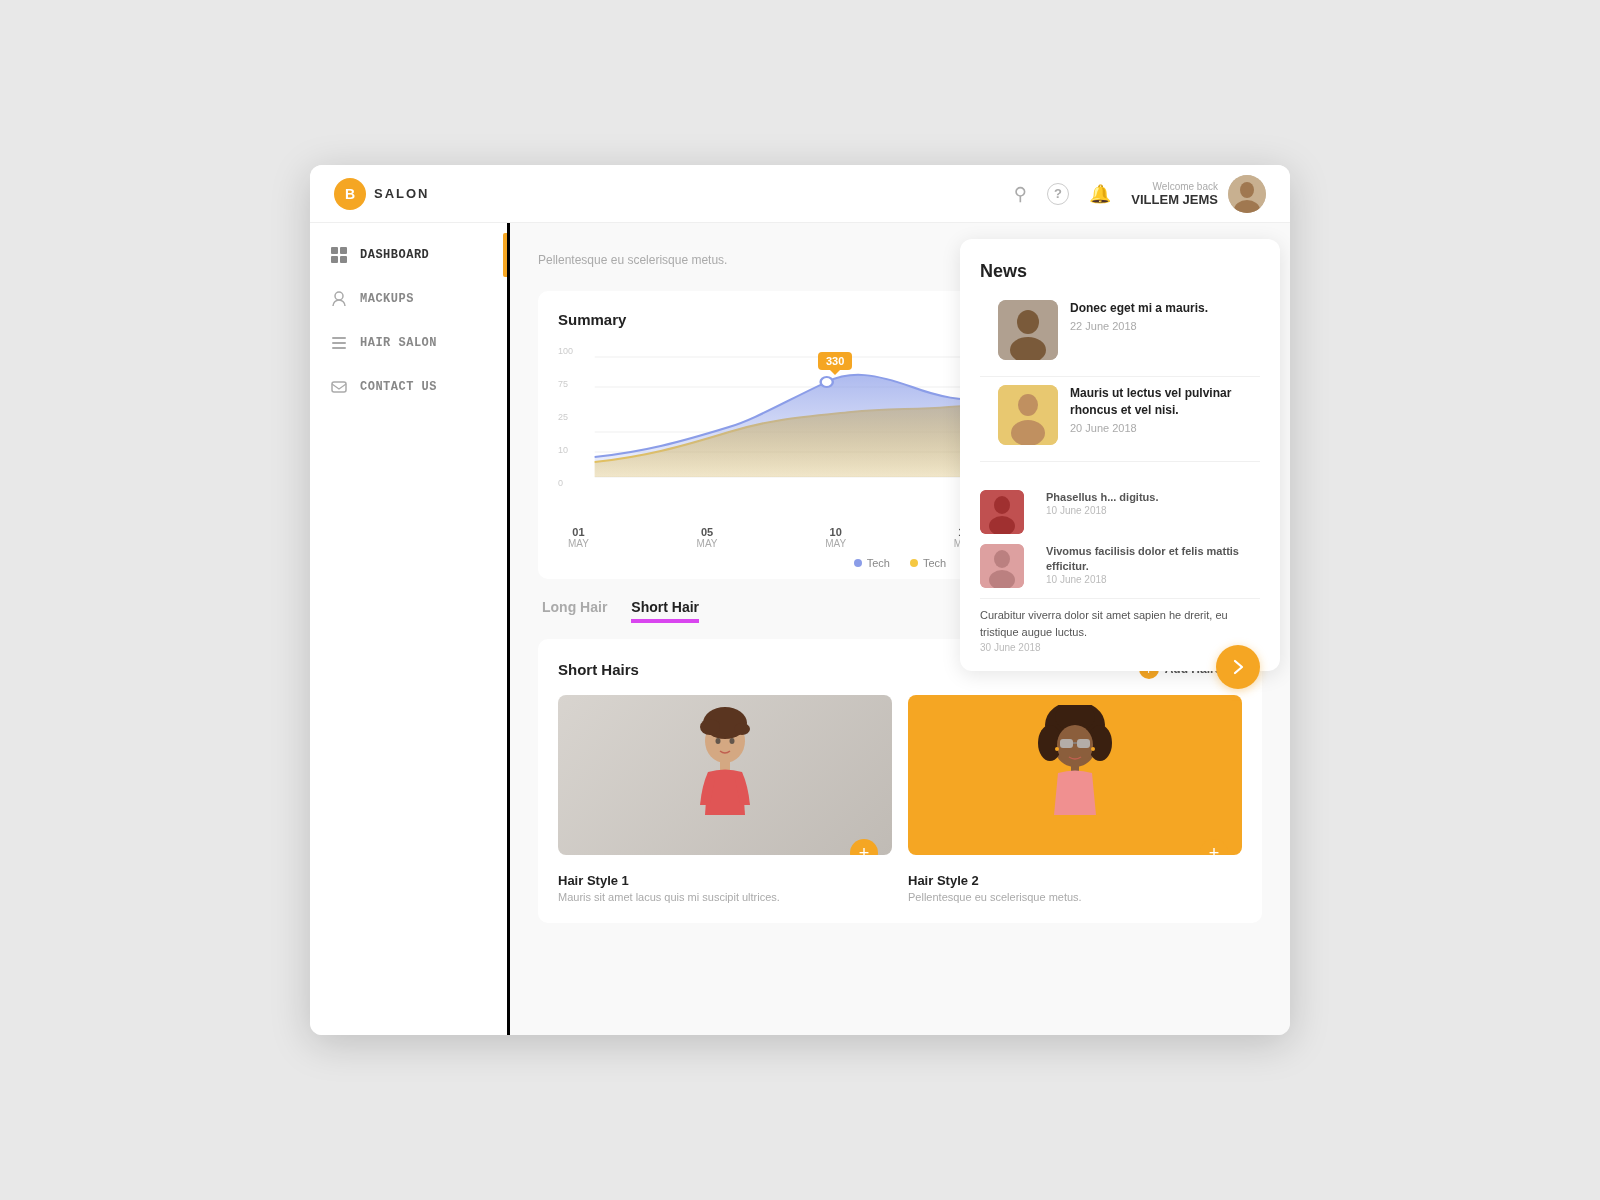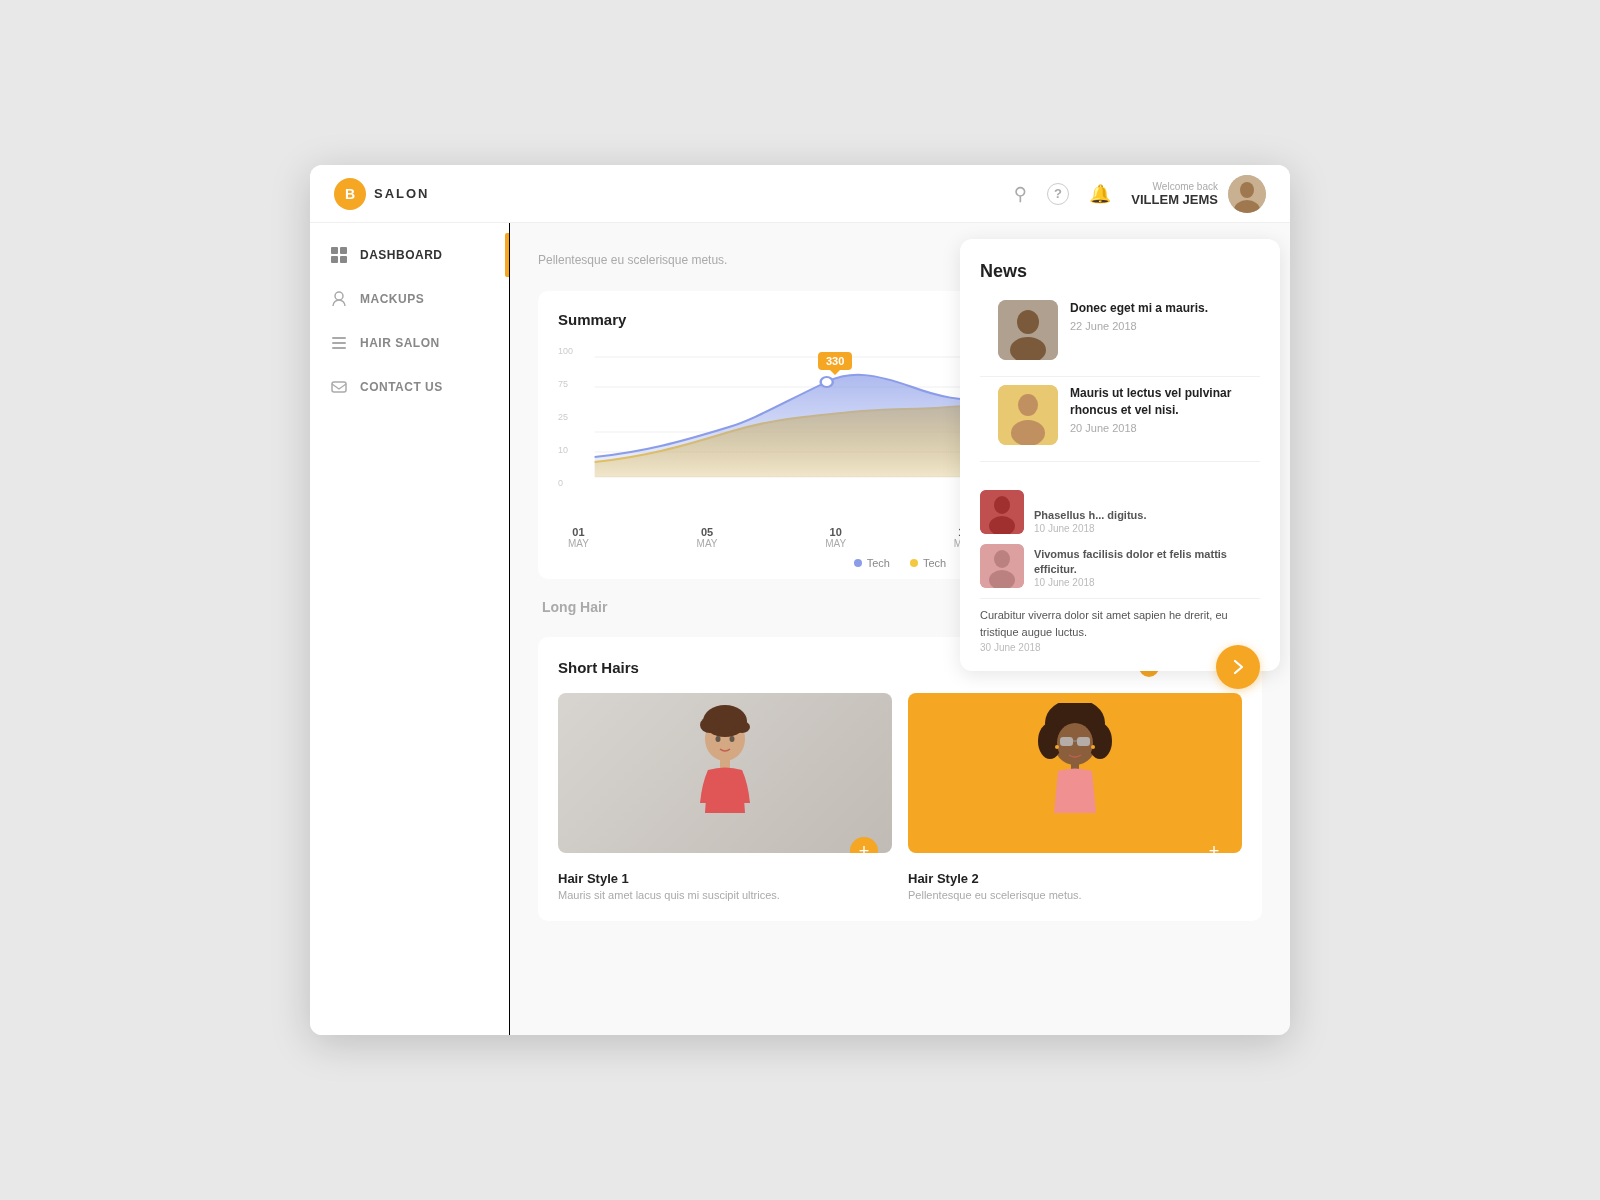--- a/index.html
+++ b/index.html
@@ -97,23 +97,24 @@
     
     .main-layout {
       display: flex;
       flex: 1;
       overflow: hidden;
     }
     
     .sidebar {
       width: 200px;
       background: #fff;
-      border-right: 1px solid #000000;
+      border-right: 3px solid #000000;
       flex-shrink: 0;
       padding-top: 10px;
+      font-family: Liberation Mono, monospace;
     }
     .sidebar-item {
       display: flex;
       align-items: center;
       gap: 12px;
       padding: 13px 20px;
       cursor: pointer;
       font-size: 12px;
       font-weight: 600;
       color: #888;
@@ -234,32 +235,31 @@
       width: 8px;
       height: 8px;
       border-radius: 50%;
     }
     
     .tabs {
       display: flex;
       gap: 24px;
       margin-bottom: 16px;
       padding-left: 4px;
-      justify-content: space-between;
     }
     .tab {
       font-size: 14px;
       font-weight: 600;
       color: #aaa;
       cursor: pointer;
       padding-bottom: 4px;
     }
     .tab.active {
       color: #222;
-      border-bottom: 2px solid #d946ef;
+      border-bottom: 4px solid #d946ef;
     }
     
     .hair-section {
       background: #fff;
       border-radius: 10px;
       padding: 20px;
     }
     .hair-section-header {
       display: flex;
       align-items: center;
@@ -398,22 +398,22 @@
       align-items: center;
       justify-content: center;
       cursor: pointer;
       box-shadow: 0 2px 10px rgba(245,166,35,0.4);
     }
     .news-extra {
       margin-top: 8px;
     }
     .news-extra-item {
       display: flex;
-      align-items: flex-end;
-      gap: 10px;
+      align-items: flex-start;
+      gap: 22px;
       margin-bottom: 10px;
     }
     .news-extra-thumb {
       width: 44px;
       height: 44px;
       border-radius: 6px;
       overflow: hidden;
       flex-shrink: 0;
     }
     .news-extra-body {}

